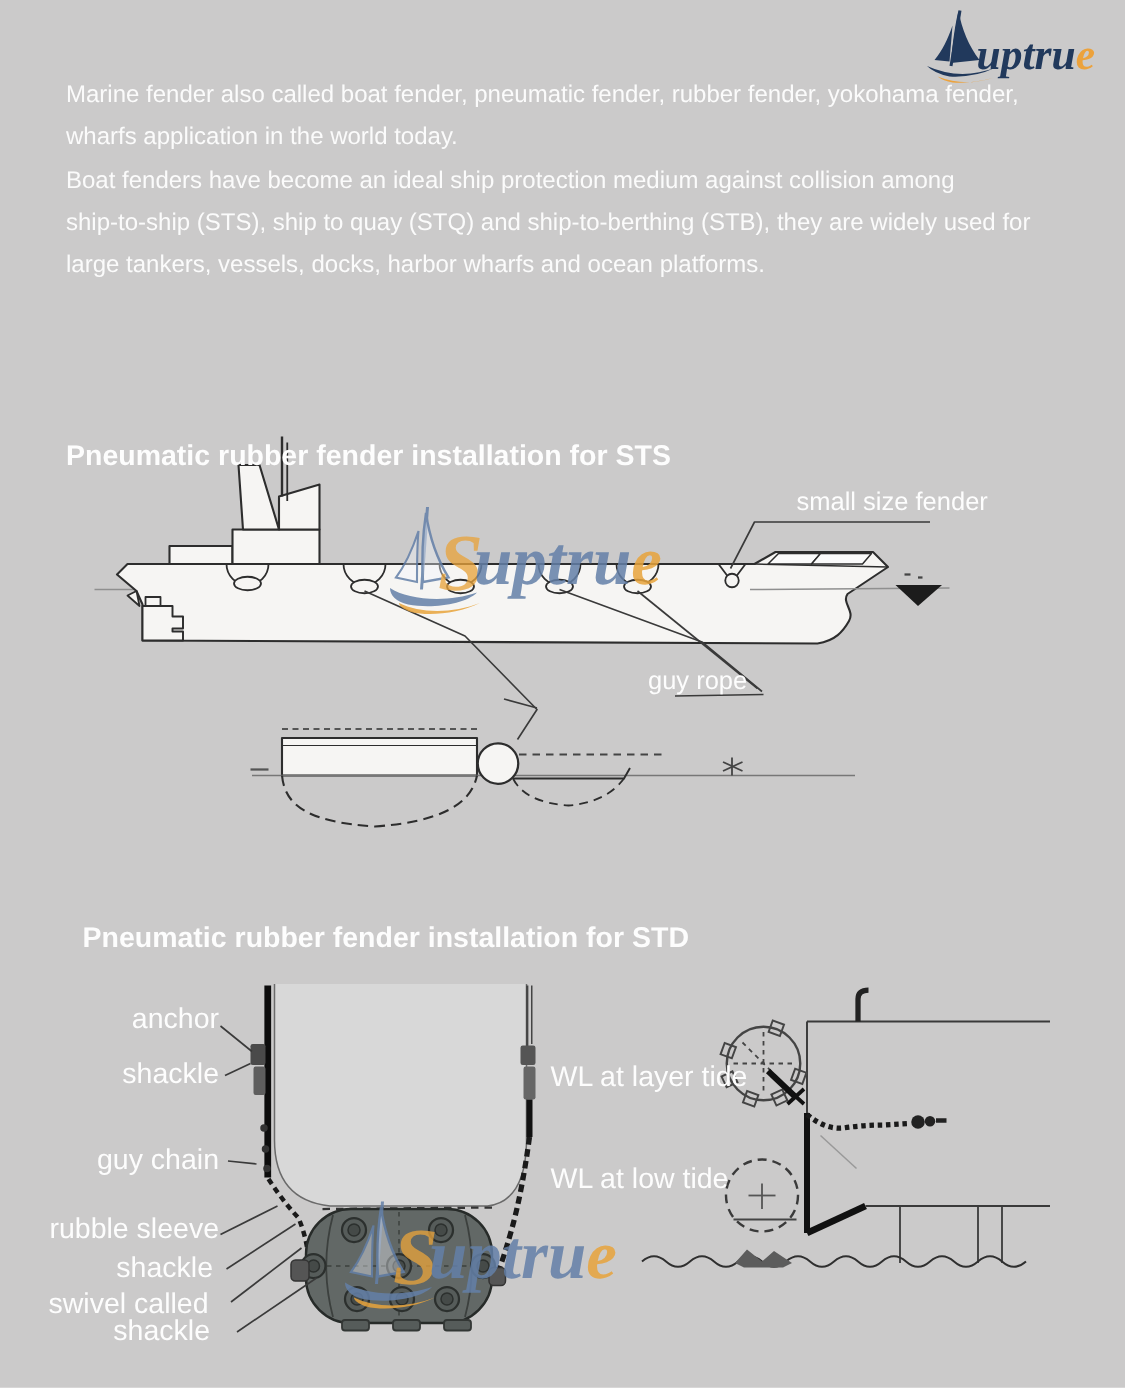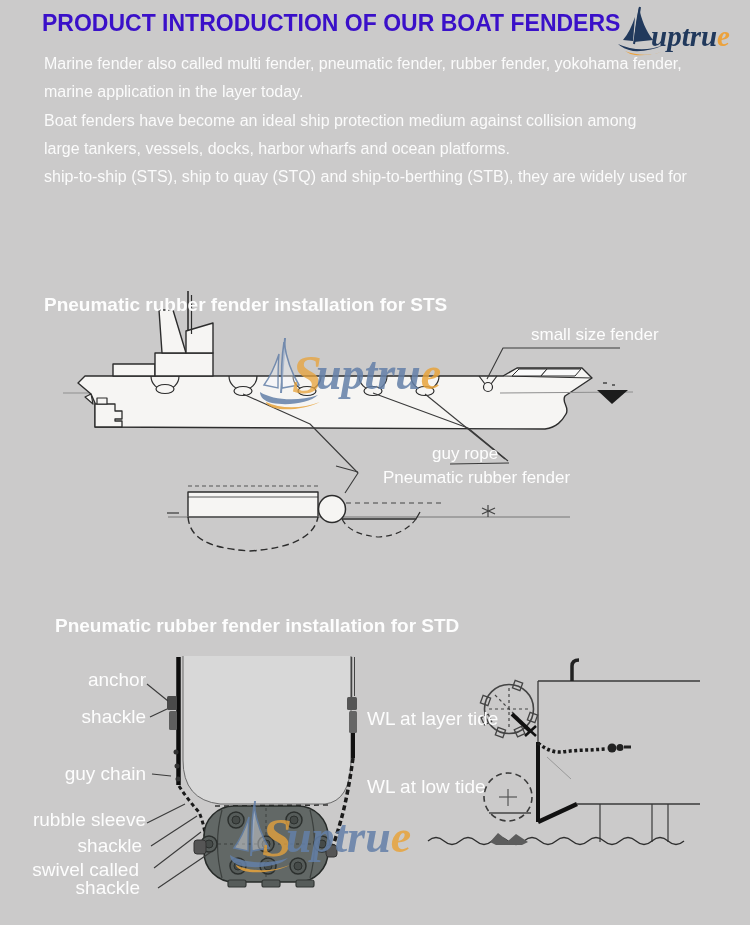--- a/index.html
+++ b/index.html
@@ -259,36 +259,34 @@
       <path d="M285,338 L281,393" stroke="#6480a8" stroke-width="2" fill="none"></path>
       <path d="M284,342 C286,356 291,372 299,385 L282,388 C281,372 282,355 284,342 Z" fill="rgba(244,247,252,0.45)" stroke="#6480a8" stroke-width="1.6"></path>
       <path d="M279,354 C275,366 270,377 264,385 L278,388 C278,376 278,364 279,354 Z" fill="rgba(244,247,252,0.45)" stroke="#6480a8" stroke-width="1.4"></path>
       <path d="M260,392 C272,400 298,402 318,395 C310,403 288,406 272,403 C264,401 260,397 260,392 Z" fill="#6480a8"></path>
       <path d="M266,402 C280,409 302,409 320,402 C306,409 286,411 274,408 C269,406 266,404 266,402 Z" fill="#e8a43c"></path>
       <text x="292" y="393" class="wm-text" font-size="54" fill="#e8a43c" opacity="0.9">S</text>
       <text x="316" y="389" class="wm-text" font-size="46" fill="#6480a8"><tspan>uptru</tspan><tspan fill="#e8a43c">e</tspan></text>
     </g>
   </svg>
 
-  <div class="abs page-title">PRODUCT INTRODUCTION OF OUR BOAT FENDERS</div>
 
   <div class="abs intro">
-    <div class="line">Marine fender also called multi fender, pneumatic fender, rubber fender, yokohama fender,</div>
-    <div class="line">marine application in the layer today.</div>
+    <div class="line">Marine fender also called boat fender, pneumatic fender, rubber fender, yokohama fender,</div>
+    <div class="line">wharfs application in the world today.</div>
     <div class="line">Boat fenders have become an ideal ship protection medium against collision among</div>
+    <div class="line">ship-to-ship (STS), ship to quay (STQ) and ship-to-berthing (STB), they are widely used for</div>
     <div class="line">large tankers, vessels, docks, harbor wharfs and ocean platforms.</div>
-    <div class="line">ship-to-ship (STS), ship to quay (STQ) and ship-to-berthing (STB), they are widely used for</div>
   </div>
 
   <div class="abs sec-heading" style="left:44px;top:255px;margin-top:39px;">Pneumatic rubber fender installation for STS</div>
   <div class="abs sec-heading" style="left:55px;top:603px;margin-top:12px;">Pneumatic rubber fender installation for STD</div>
 
   <div class="abs dlabel s1" style="left:499px;top:325px;margin-left:32px;">small size fender</div>
   <div class="abs dlabel s1" style="left:432px;top:444px;">guy rope</div>
-  <div class="abs dlabel s1" style="left:383px;top:468px;">Pneumatic rubber fender</div>
 
   <div class="abs dlabel s2 ralign" style="right:604px;top:669px;">anchor</div>
   <div class="abs dlabel s2 ralign" style="right:604px;top:706px;">shackle</div>
   <div class="abs dlabel s2 ralign" style="right:604px;top:763px;">guy chain</div>
   <div class="abs dlabel s2 ralign" style="right:604px;top:809px;">rubble sleeve</div>
   <div class="abs dlabel s2 ralign" style="right:608px;top:835px;">shackle</div>
   <div class="abs dlabel s2 ralign" style="right:611px;top:859px;">swivel called</div>
   <div class="abs dlabel s2 ralign" style="right:610px;top:877px;">shackle</div>
 
   <div class="abs dlabel s2" style="left:367px;top:708px;">WL at layer tide</div>

